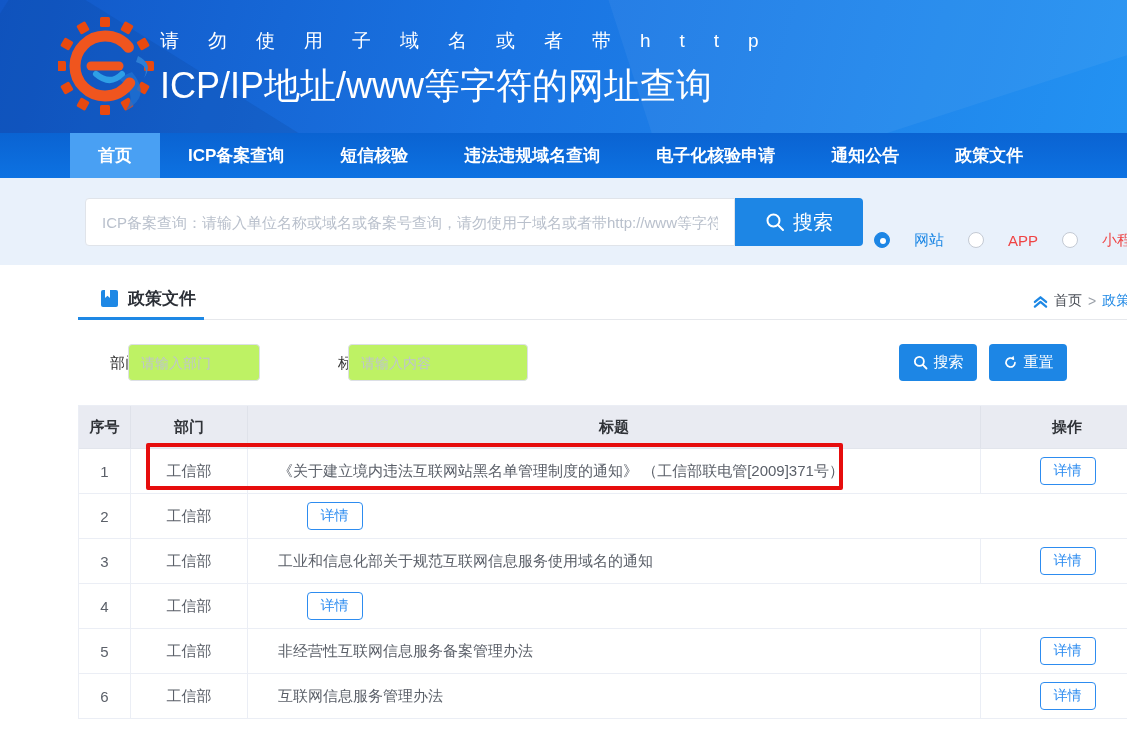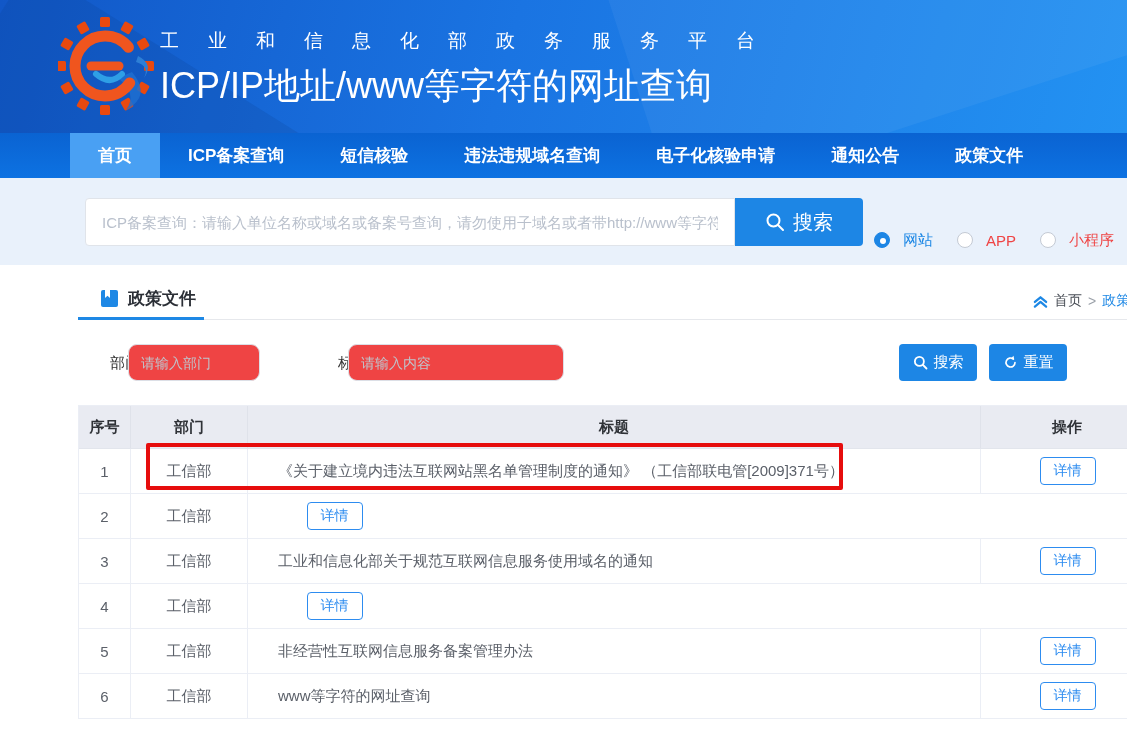--- a/index.html
+++ b/index.html
@@ -28,21 +28,21 @@
 
   
   .search-band { position:absolute; left:0; top:178px; width:1127px; height:87px; background:#e9f1fb; }
   .q-input { position:absolute; left:85px; top:198px; width:650px; height:48px; background:#fff;
     border:1px solid #e0e4ea; border-radius:4px 0 0 4px; padding:0 16px; font-size:15px; color:#333; outline:none; }
   .q-input::placeholder { color:#b9c0cc; }
   .q-btn { position:absolute; left:735px; top:198px; width:128px; height:48px; background:#1d86e5;
     border:none; border-radius:0 4px 4px 0; color:#fff; font-size:20px; cursor:pointer;
     display:flex; align-items:center; justify-content:center; gap:8px; }
   .radio-group { position:absolute; left:874px; top:226px; height:28px; display:flex; align-items:center; gap:24px; white-space:nowrap; }
-  .radio-opt { display:flex; align-items:center; gap:13px; cursor:pointer; }
+  .radio-opt { display:flex; align-items:center; gap:24px; cursor:pointer; }
   .rdot { width:16px; height:16px; border-radius:50%; border:1px solid #c4cad4; background:#fff; position:relative; }
   .radio-opt.selected .rdot { background:#1d86e5; border-color:#1d86e5; }
   .radio-opt.selected .rdot::after { content:""; position:absolute; left:5px; top:5px; width:6px; height:6px;
     border-radius:50%; background:#fff; }
   .rlabel { font-size:15px; color:#ef4444; }
   .radio-opt.selected .rlabel { color:#1e88e5; }
 
   
   .section-head { position:absolute; left:100px; top:287px; display:flex; align-items:center; gap:9px; }
   .section-title { font-size:17px; font-weight:bold; color:#2b2f36; }
@@ -51,25 +51,25 @@
   .breadcrumb { position:absolute; left:1033px; top:292px; display:flex; align-items:center; gap:6px;
     white-space:nowrap; font-size:14px; }
   .bc-home { color:#4a4f57; cursor:pointer; }
   .bc-sep { color:#9aa0a8; }
   .bc-current { color:#1e88e5; cursor:pointer; }
 
   
   .flt-label { position:absolute; font-size:15px; color:#333; top:354px;margin-left:28px; }
   .flt-label.dept { left:82px; }
   .flt-label.title { left:310px; }
-  .flt-input { position:absolute; top:344px; height:37px; border:1px solid #dcdfe6; border-radius:9px;
-    padding:8px 12px; font-size:14px; color:#333; outline:none; background:#ef4444; }
+  .flt-input { position:absolute; top:344px; height:37px; border:1px solid #dcdfe6; border-radius:4px;
+    padding:8px 12px; font-size:14px; color:#333; outline:none; background:#bef264; }
   .flt-input::placeholder { color:#bfc4cc; }
   .flt-dept { left:128px; width:132px; }
-  .flt-title { left:348px; width:216px; }
+  .flt-title { left:348px; width:180px; }
   .flt-btn { position:absolute; top:344px; width:78px; height:37px; background:#1d86e5; border:none;
     border-radius:4px; color:#fff; font-size:15px; cursor:pointer;
     display:flex; align-items:center; justify-content:center; gap:6px; }
   .flt-btn.search { left:899px; }
   .flt-btn.reset { left:989px; }
 
   
   .table { position:absolute; left:78px; top:405px; width:1077px; border:1px solid #ebeef5; border-top:1px solid #ebeef5; }
   .trow { display:flex; align-items:stretch; background:#fff; border-bottom:1px solid #ebeef5; }
   .trow:last-child { border-bottom:none; }
@@ -114,21 +114,21 @@
           <rect x="42" y="1" width="10" height="10" rx="1.5" transform="rotate(330 47 50)"></rect>
         </g>
     </g>
     <path d="M78 46 Q92 50 86 62 Q96 48 80 40 Z" fill="#2d7fd6"></path>
     <path d="M60 62 Q80 78 68 94 Q94 80 74 56 Z" fill="#1f6fd0" opacity="0.85"></path>
     <circle cx="47" cy="50" r="30" fill="none" stroke="#f0551e" stroke-width="11" stroke-dasharray="150 40" stroke-dashoffset="-18" stroke-linecap="round"></circle>
     <path d="M33 50 h28" stroke="#f0551e" stroke-width="9" stroke-linecap="round"></path>
     <path d="M38 58 Q52 70 64 58" stroke="#2e9fe6" stroke-width="6" fill="none" stroke-linecap="round"></path>
   </svg>
   <div class="h-titles">
-    <div class="h-platform">工业和信息化部政务服务平台</div>
+    <div class="h-platform">请勿使用子域名或者带http</div>
     <div class="h-system">ICP/IP地址/www等字符的网址查询</div>
   </div>
 </div>
 
 <div class="nav" id="nav-bar">
     <div class="nav-item active">首页</div>
     <div class="nav-item">ICP备案查询</div>
     <div class="nav-item">短信核验</div>
     <div class="nav-item">违法违规域名查询</div>
     <div class="nav-item">电子化核验申请</div>
@@ -245,21 +245,21 @@
     <div class="cell c-no">5</div>
     <div class="cell c-dept">工信部</div>
     <div class="cell c-title">非经营性互联网信息服务备案管理办法</div>
     <div class="cell c-act">
       <button class="detail-btn">详情</button>
     </div>
   </div>
       <div class="trow">
     <div class="cell c-no">6</div>
     <div class="cell c-dept">工信部</div>
-    <div class="cell c-title">www等字符的网址查询</div>
+    <div class="cell c-title">互联网信息服务管理办法</div>
     <div class="cell c-act">
       <button class="detail-btn">详情</button>
     </div>
   </div>
     </div>
 </div>
 
 <div class="red-box"></div>
 
 </body></html>

